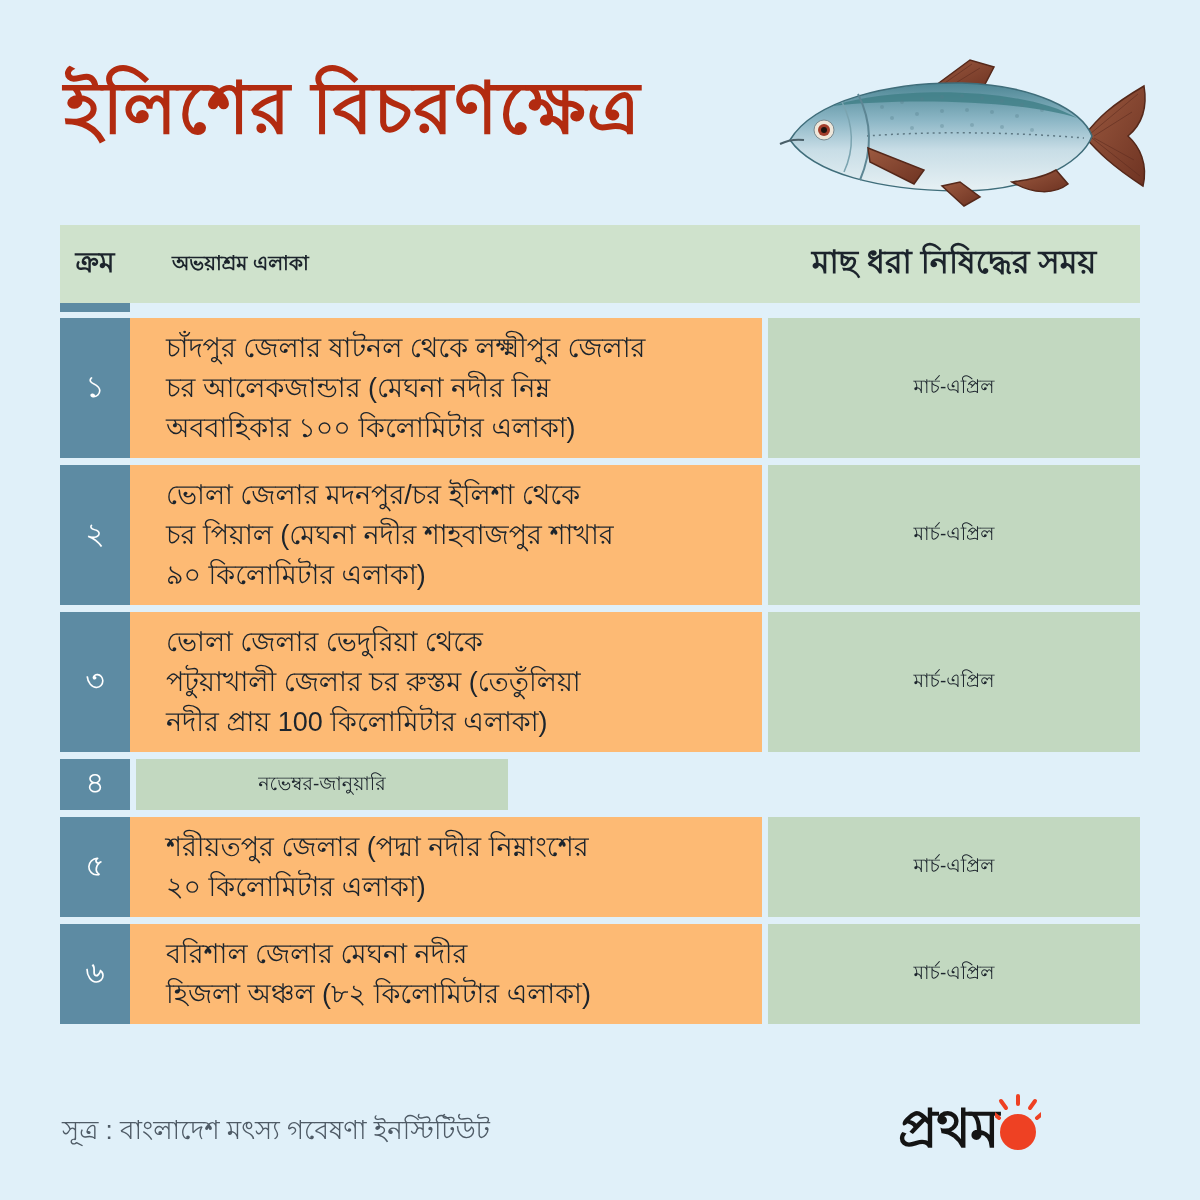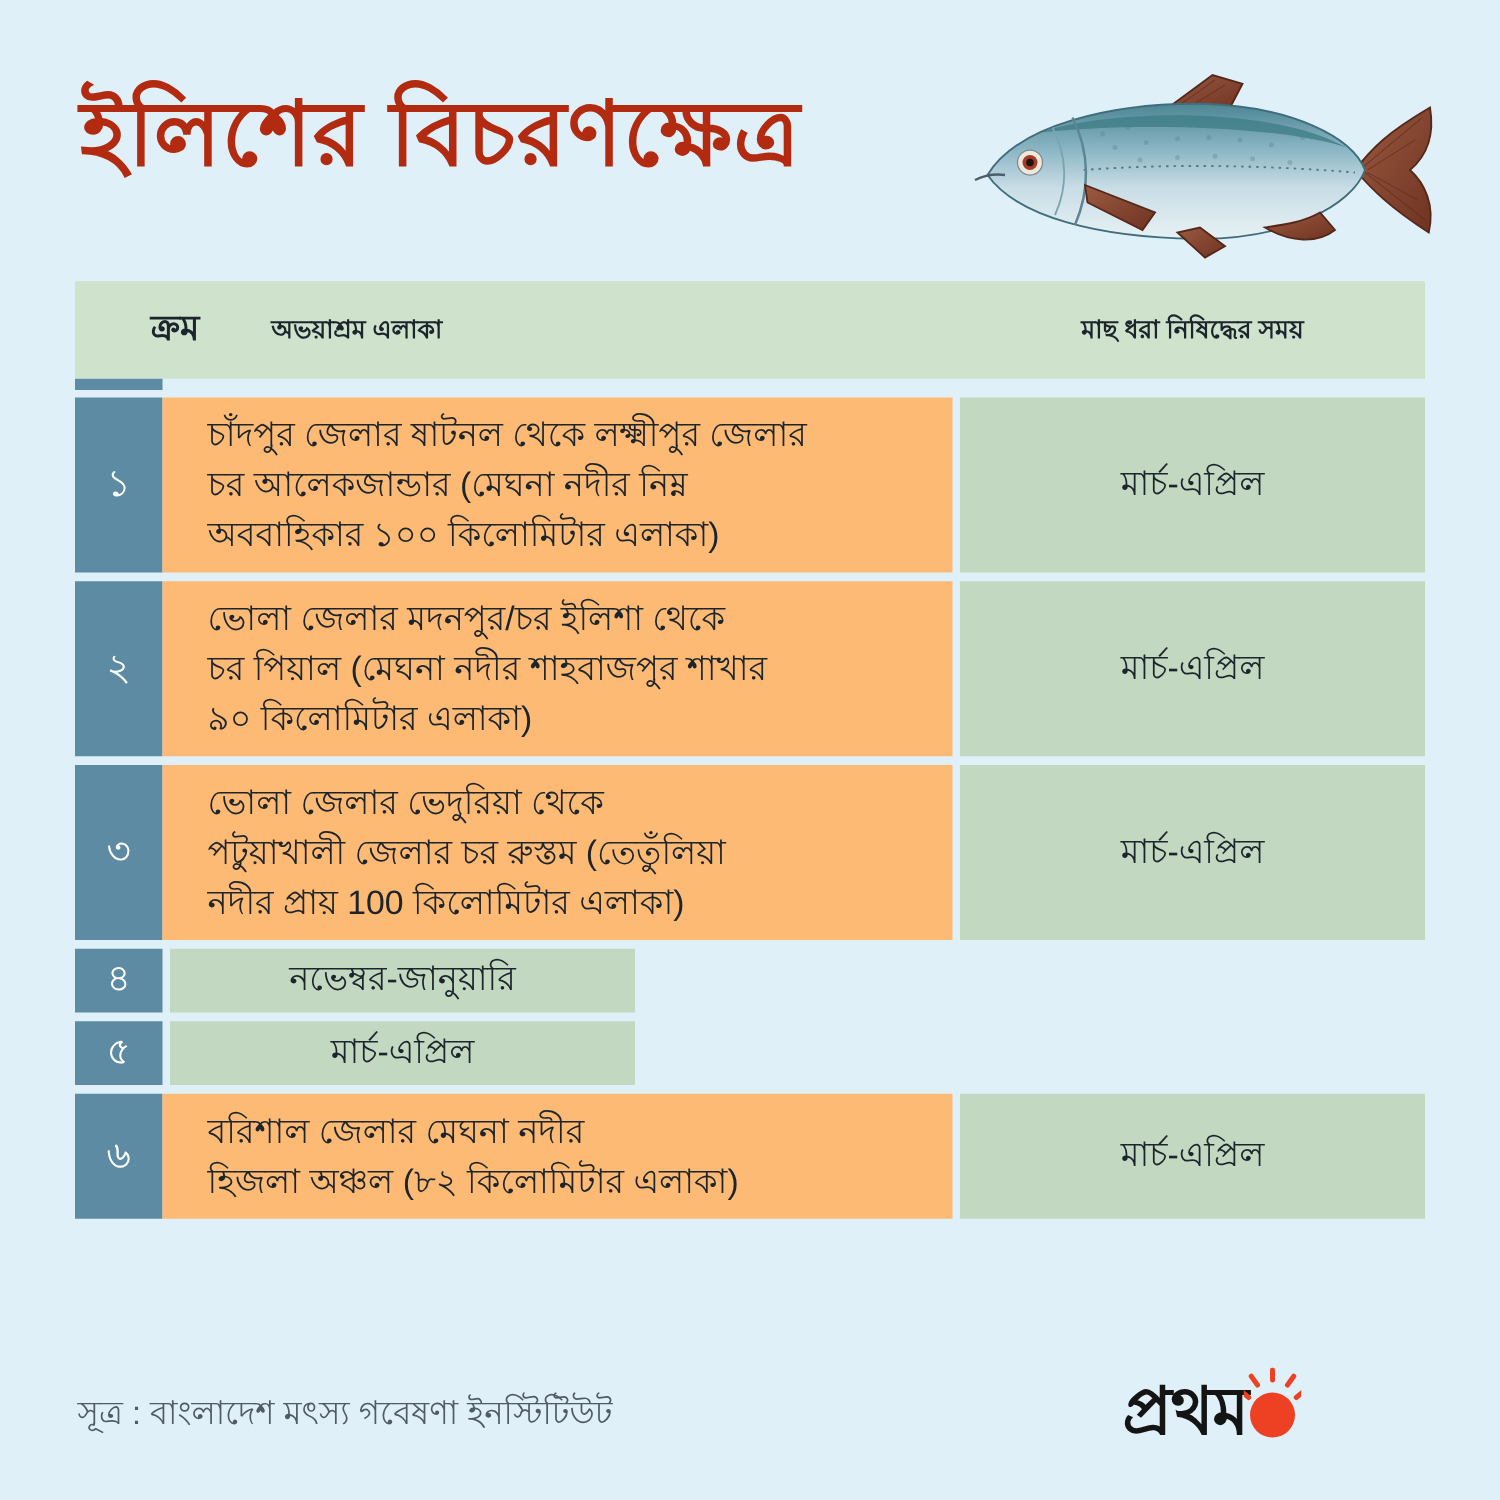--- a/index.html
+++ b/index.html
@@ -13,44 +13,44 @@
   }
   .title {
     position:absolute; left:64px; top:62px;
     font-size:72px; font-weight:700; color:#b22b10;
     letter-spacing:1px; line-height:1.3;
   }
   .fish-wrap { position:absolute; left:772px; top:52px; width:388px; height:165px; }
 
   .table { position:absolute; left:60px; top:225px; width:1080px; }
   .thead { display:flex; align-items:center; height:78px; background:#cfe2cc; }
-  .th-serial { width:70px; text-align:center; font-size:28px; font-weight:700;margin-left:45px; }
+  .th-serial { width:70px; text-align:center; font-size:28px; font-weight:700; }
   .th-area   { margin-left:42px; font-size:20px; font-weight:700; flex:1; }
-  .th-period { width:372px; text-align:center; font-size:20px; font-weight:700; }
+  .th-period { width:372px; text-align:center; font-size:32px; font-weight:700; }
   .header-tab { width:70px; height:9px; background:#5d8ba3; }
 
   .rows { margin-top:6px; }
   .trow { display:flex; align-items:stretch; margin-bottom:7px; }
   .td-serial {
     width:70px; background:#5d8ba3; color:#ffffff;
     display:flex; align-items:center; justify-content:center;
     font-size:30px; font-weight:400;
   }
   .td-area {
     flex:1; background:#fdba74;
     display:flex; align-items:center;
     padding:10px 30px 10px 36px;
     font-size:27px; line-height:40px;
     white-space:pre-line;
   }
   .td-gap { width:6px; }
   .td-period {
     width:372px; background:#c2d8c0;
     display:flex; align-items:center; justify-content:center;
-    font-size:27px;
+    font-size:19px;
   }
 
   .source {
     position:absolute; left:62px; top:1110px;
     font-size:26px; color:#4f5b66;text-align:center;
   }
 
   .logo {
     position:absolute; left:898px; top:1096px;
     display:flex; align-items:center; height:72px;justify-content:flex-end;
@@ -167,20 +167,22 @@
   </div>
 
   <div class="trow">
     <div class="td-serial">৪</div>
     <div class="td-gap"></div>
     <div class="td-period">নভেম্বর-জানুয়ারি</div>
   </div>
 
   <div class="trow">
     <div class="td-serial">৫</div>
+    <div class="td-area">শরীয়তপুর জেলার (পদ্মা নদীর নিম্নাংশের
+২০ কিলোমিটার এলাকা)</div>
     <div class="td-gap"></div>
     <div class="td-period">মার্চ-এপ্রিল</div>
   </div>
 
   <div class="trow">
     <div class="td-serial">৬</div>
     <div class="td-area">বরিশাল জেলার মেঘনা নদীর
 হিজলা অঞ্চল (৮২ কিলোমিটার এলাকা)</div>
     <div class="td-gap"></div>
     <div class="td-period">মার্চ-এপ্রিল</div>

